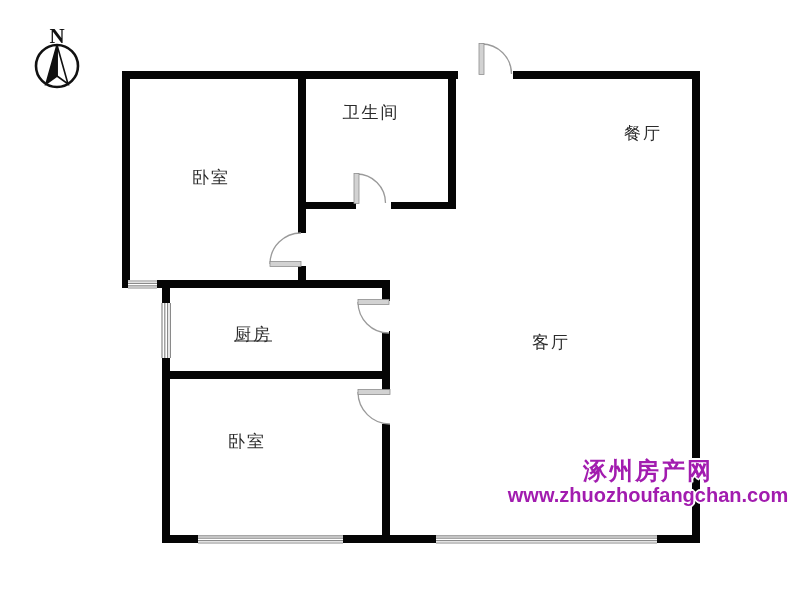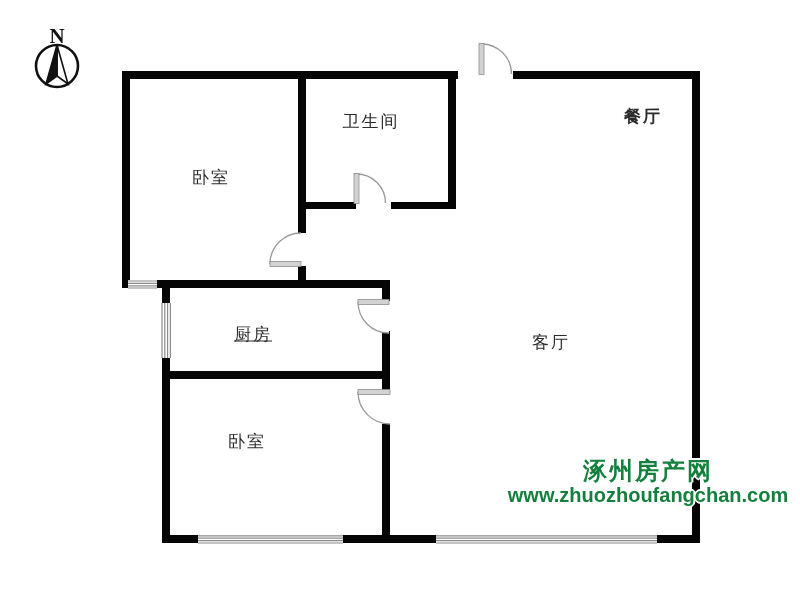--- a/index.html
+++ b/index.html
@@ -24,21 +24,21 @@
     font-family: "Liberation Serif", serif;
     font-weight: bold;
     font-size: 21px;
     color: #111111;
   }
 
   .watermark-name, .watermark-url {
     position: absolute;
     transform: translate(-50%, -50%);
     font-weight: bold;
-    color: #15803d;
+    color: #a21caf;
     white-space: nowrap;
     text-shadow:
       -2px 0 0 #ffffff, 2px 0 0 #ffffff, 0 -2px 0 #ffffff, 0 2px 0 #ffffff,
       -1px -1px 0 #ffffff, 1px -1px 0 #ffffff, -1px 1px 0 #ffffff, 1px 1px 0 #ffffff;
   }
   .watermark-name { left: 648px; top: 471px; font-size: 24px; letter-spacing: 2px; }
   .watermark-url  { left: 648px; top: 495px; font-size: 20px; letter-spacing: 0px; }
 </style>
 </head>
 <body>
@@ -137,22 +137,22 @@
     <g>
       <circle cx="57" cy="66" r="21" fill="none" stroke="#111111" stroke-width="2.6"></circle>
       <path d="M57 45 L68 84 L57 76 Z" fill="#ffffff" stroke="#111111" stroke-width="1.6"></path>
       <path d="M57 45 L57 76 L46 84 Z" fill="#111111" stroke="#111111" stroke-width="1.6"></path>
     </g>
   </svg>
 
   <div class="compass-n">N</div>
 
   <div class="room-label" style="left:211px; top:177px;">卧室</div>
-  <div class="room-label" style="left:371px; top:121px;">卫生间</div>
-  <div class="room-label" style="left:643px; top:116px;font-weight:bold;">餐厅</div>
+  <div class="room-label" style="left:371px; top:112px;">卫生间</div>
+  <div class="room-label" style="left:643px; top:133px;">餐厅</div>
   <div class="room-label" style="left:253px; top:334px;text-decoration:underline;">厨房</div>
   <div class="room-label" style="left:551px; top:342px;">客厅</div>
   <div class="room-label" style="left:247px; top:441px;">卧室</div>
 
   <div class="watermark-name">涿州房产网</div>
   <div class="watermark-url">www.zhuozhoufangchan.com</div>
 
 </div>
 
 </body></html>

